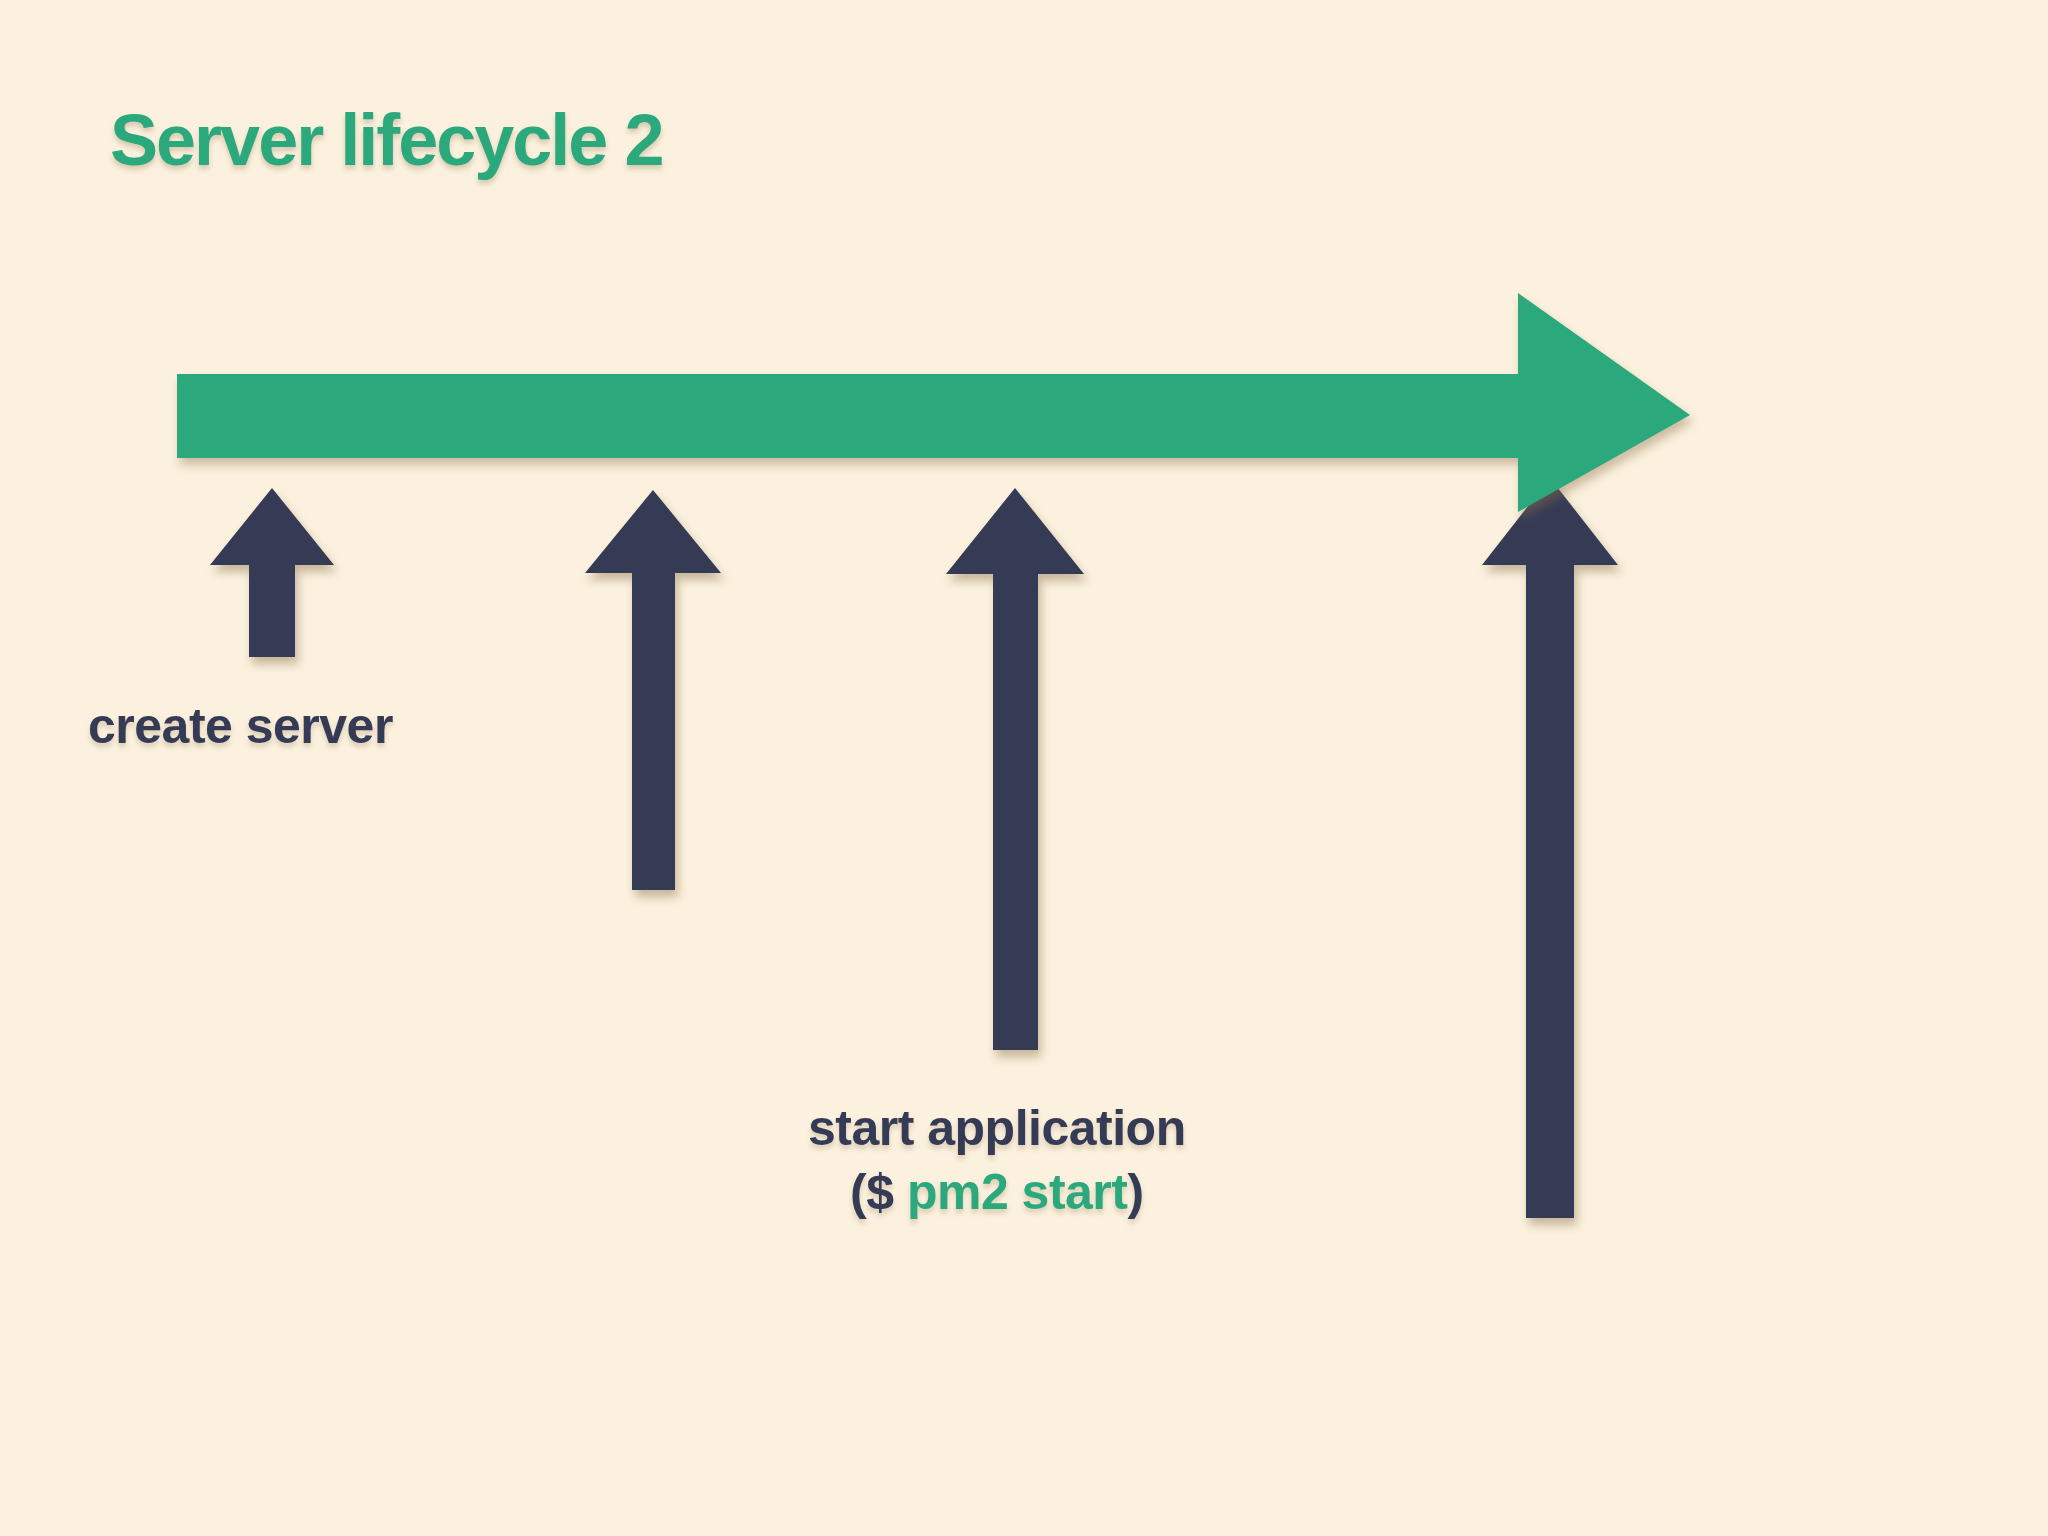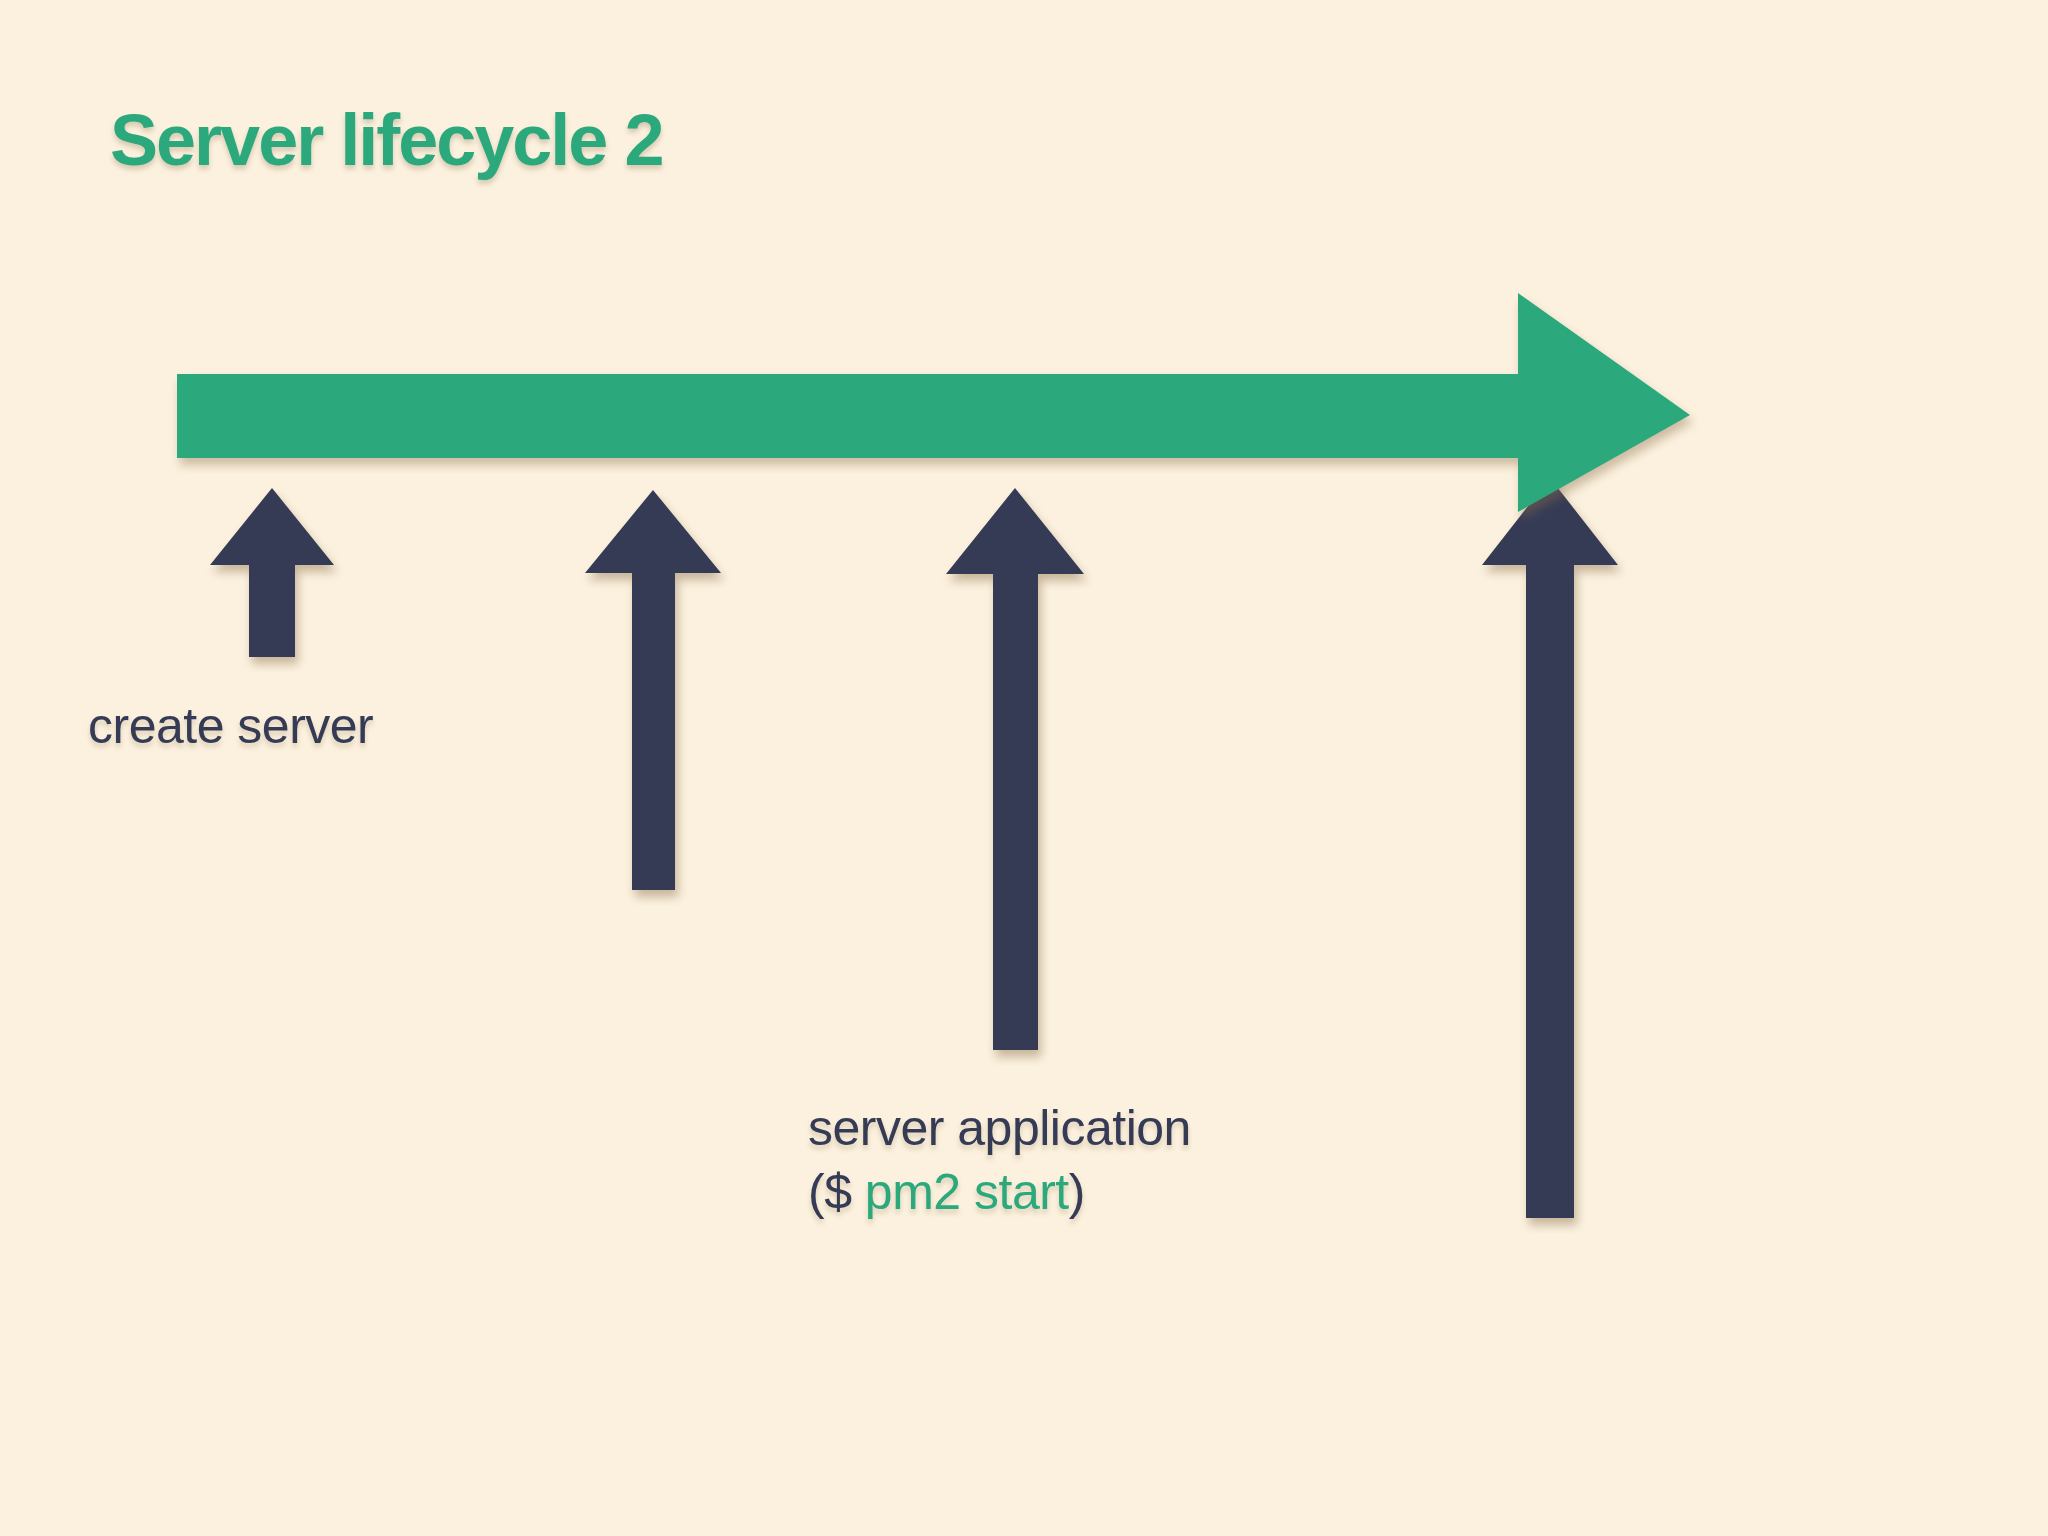--- a/index.html
+++ b/index.html
@@ -45,25 +45,26 @@
     filter: drop-shadow(3px 7px 5px rgba(140, 110, 75, 0.45));
   }
   .green-poly {
     fill: var(--green, #2BA97D);
     filter: drop-shadow(3px 7px 5px rgba(140, 110, 75, 0.40));
   }
   .step-label {
     position: absolute;
     font-size: 50px;
     line-height: 64px;
-    font-weight: normal;
+    font-weight: bold;
     letter-spacing: -0.5px;
     color: var(--navy, #363B55);
     text-shadow: 0 4px 5px rgba(140, 110, 75, 0.28);
     white-space: nowrap;
+    text-align: center;
   }
   .label-create  { left: 88px;   top: 694px;  }
   .label-deploy  { left: 479px;  top: 904px;  }
   .label-start   { left: 808px;  top: 1096px; }
   .label-destroy { left: 1332px; top: 1236px; }
   .code-green {
     color: var(--green, #2BA97D);
     margin-top: 20px;
   }
 </style>
@@ -83,18 +84,18 @@
 
     <polygon class="green-poly" points="177,374 1518,374 1518,293 1690,415 1518,512 1518,458 177,458"></polygon>
   </svg>
 
   <div class="step-label label-create">
     <span>create server</span><br>
   </div>
 
 
   <div class="step-label label-start">
-    <span>server application</span><br>
+    <span>start application</span><br>
     <span>($ </span><span class="code-green">pm2 start</span><span>)</span>
   </div>
 
 
 </div>
 
 </body></html>

